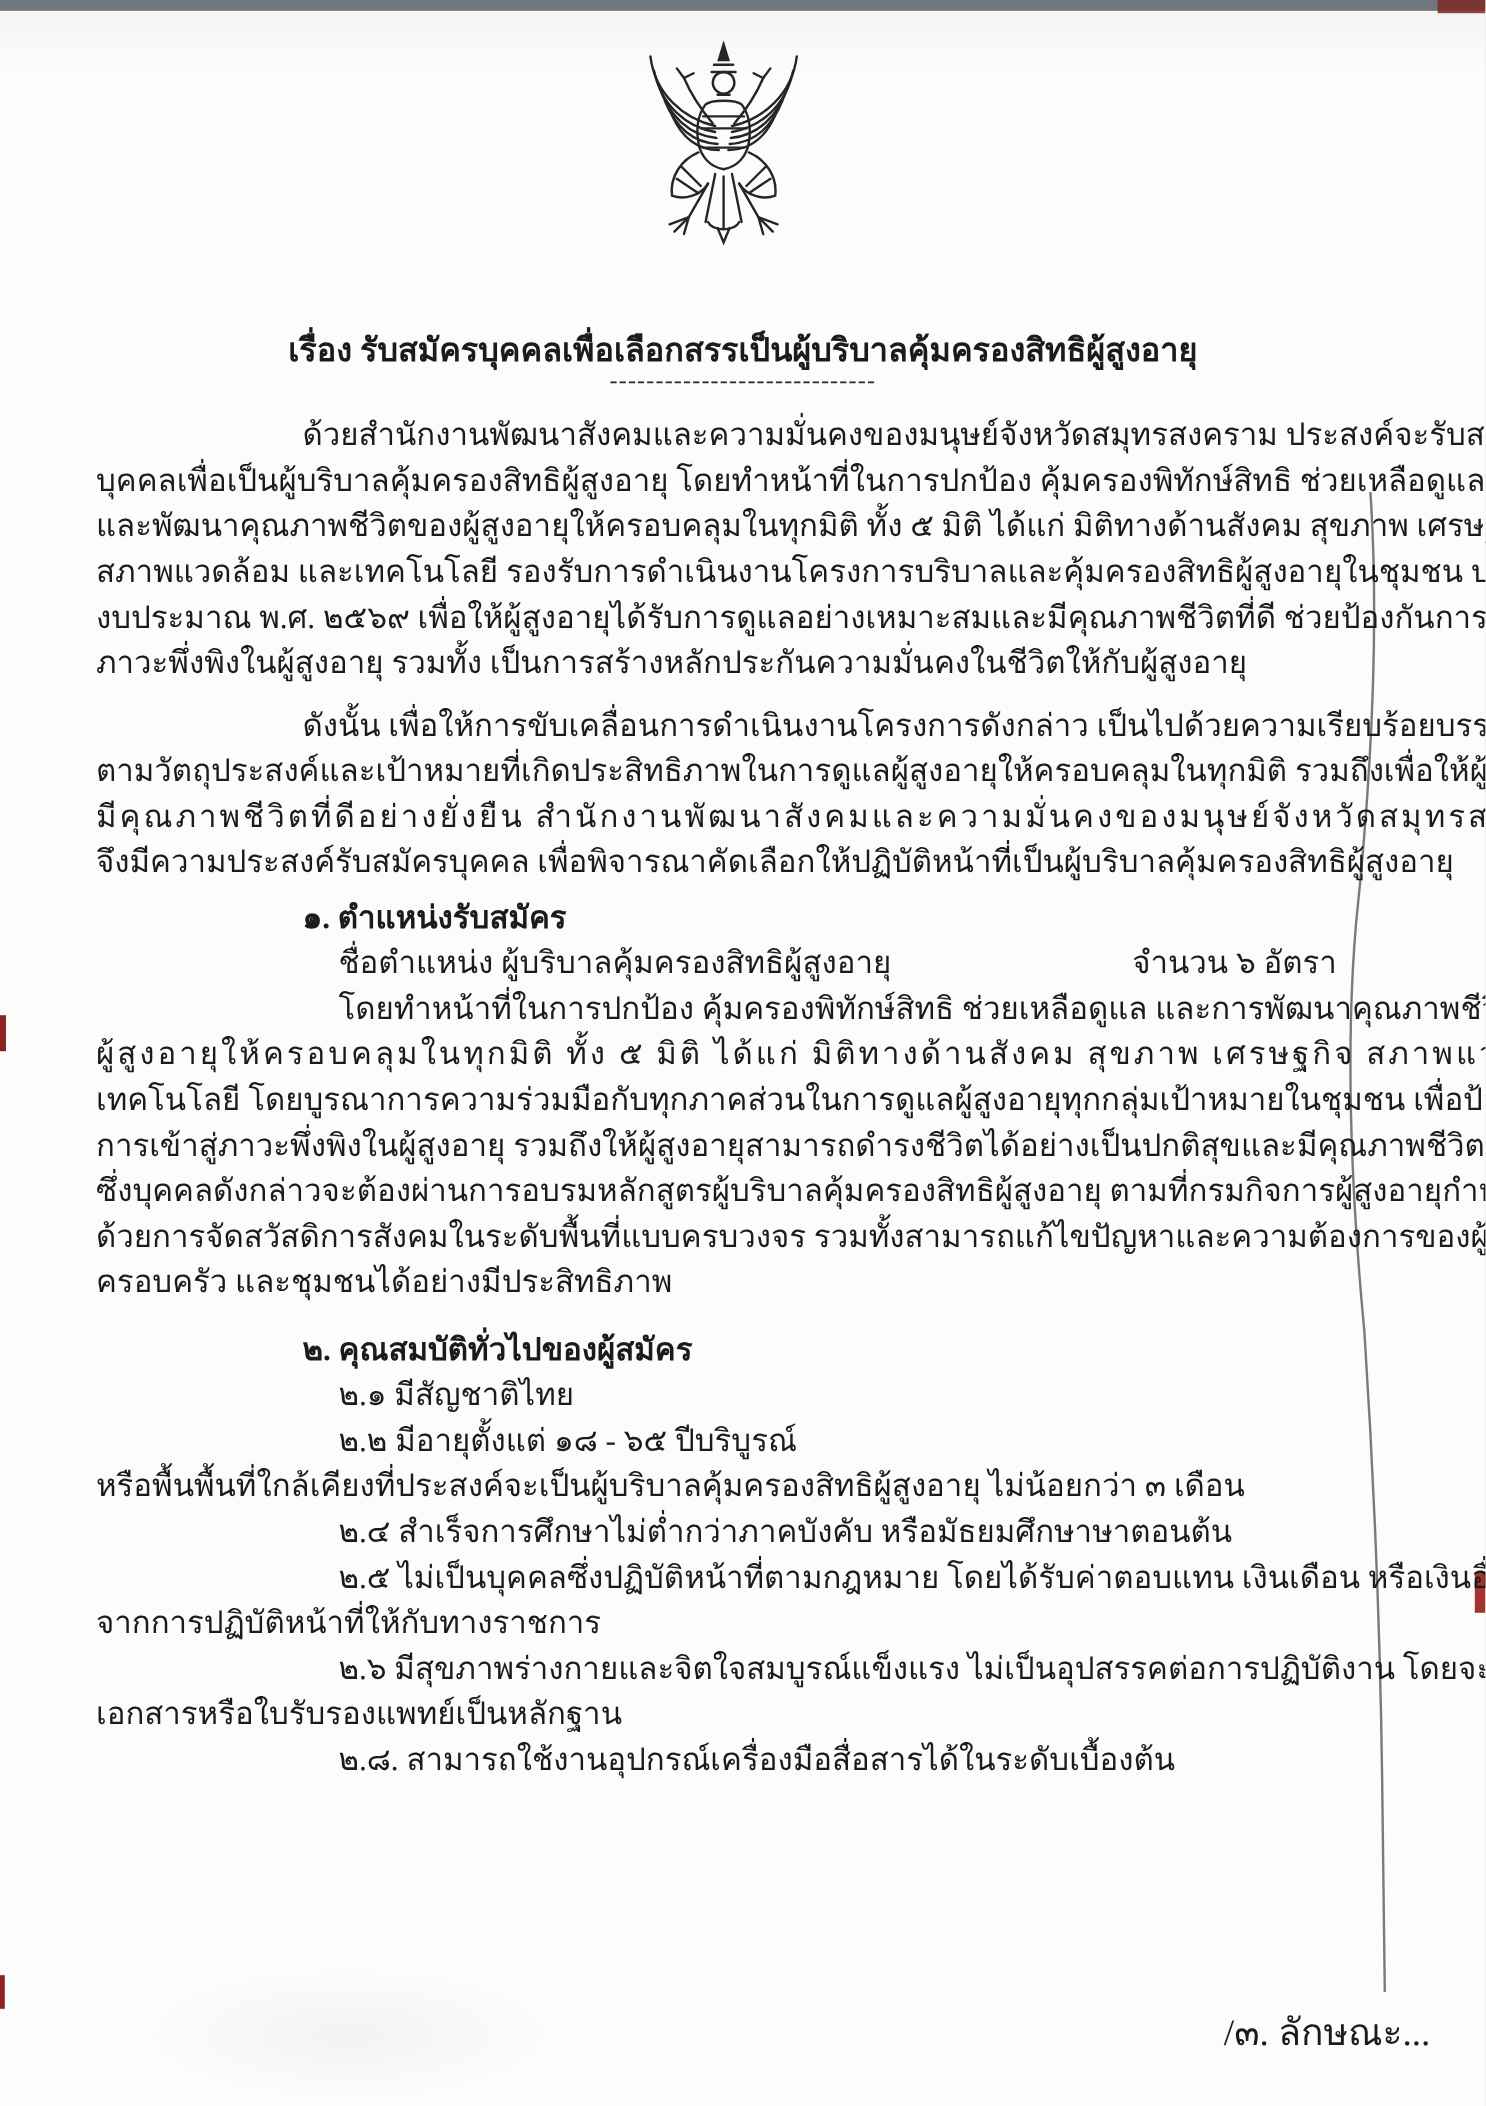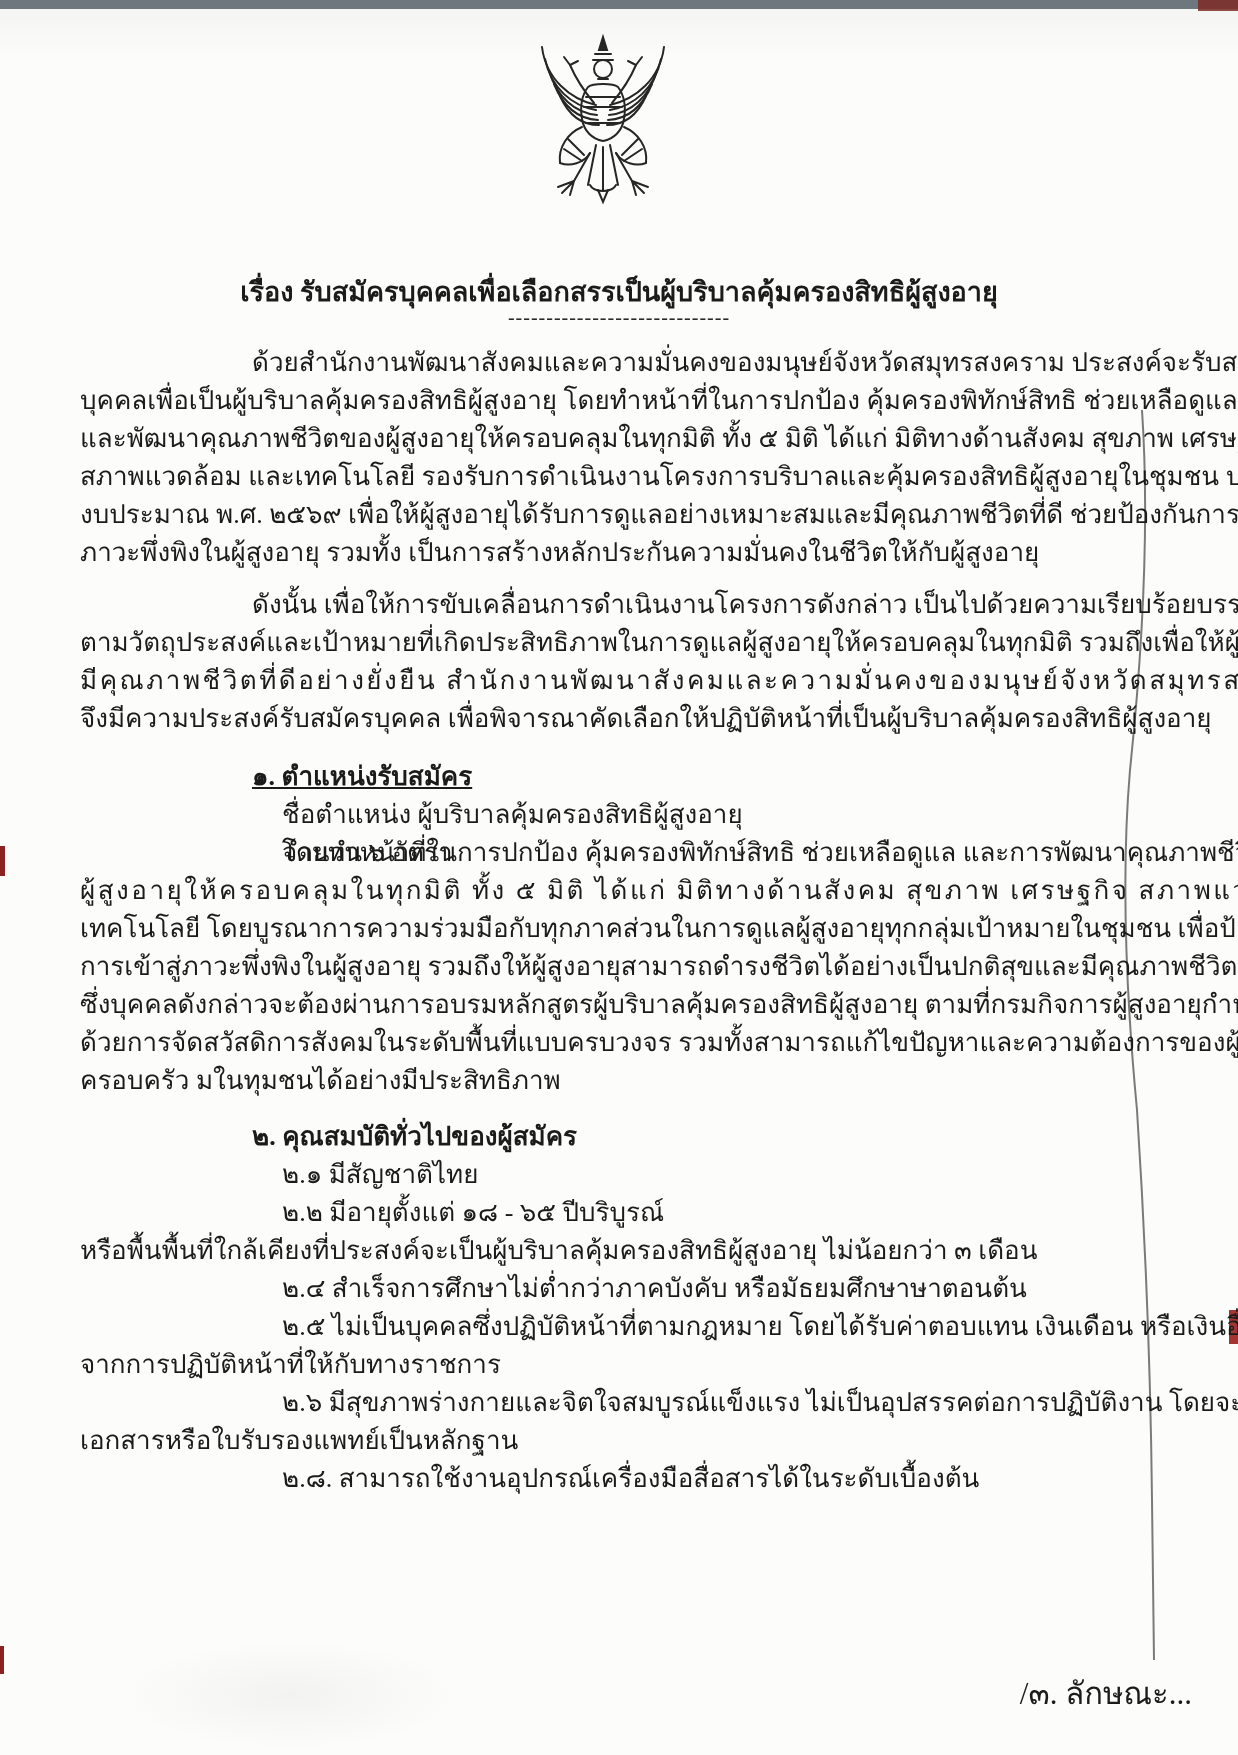--- a/index.html
+++ b/index.html
@@ -28,23 +28,23 @@
   .title2{top:272px;}
   .divider{position:absolute;left:0;top:306px;width:1238px;text-align:center;font-size:20px;letter-spacing:1px;color:#2a2a2a;}
 
   .body-text{position:absolute;left:80px;top:344px;width:1082px;font-size:26px;}
   .line{height:38px;line-height:38px;white-space:nowrap;}
   .ind1{padding-left:172px;}
   .ind2{padding-left:202px;}
   .hd{font-weight:700;}
   .g14{margin-top:14px;}
   .g18{margin-top:18px;}
-  .g20{margin-top:20px;text-decoration:underline;}
+  .g20{margin-top:8px;}
   .tracked{letter-spacing:2.5px;}
-  .pos{display:flex;justify-content:space-between;padding-left:202px;padding-right:48px;flex-direction:column;}
+  .pos{display:flex;justify-content:space-between;padding-left:202px;padding-right:48px;}
 
   .footer-next{position:absolute;right:46px;top:1668px;font-size:31px;white-space:nowrap;}
 </style>
 </head>
 <body>
 
 <div class="page">
 
   <div class="scan-top-band"></div>
   <div class="scan-top-band-red"></div>
@@ -124,21 +124,21 @@
       <span>ชื่อตำแหน่ง ผู้บริบาลคุ้มครองสิทธิผู้สูงอายุ</span>
       <span>จำนวน ๖ อัตรา</span>
     </div>
 
     <div class="line ind2">โดยทำหน้าที่ในการปกป้อง คุ้มครองพิทักษ์สิทธิ ช่วยเหลือดูแล และการพัฒนาคุณภาพชีวิต</div>
     <div class="line tracked">ผู้สูงอายุให้ครอบคลุมในทุกมิติ ทั้ง ๕ มิติ ได้แก่ มิติทางด้านสังคม สุขภาพ เศรษฐกิจ สภาพแวดล้อม และ</div>
     <div class="line">เทคโนโลยี โดยบูรณาการความร่วมมือกับทุกภาคส่วนในการดูแลผู้สูงอายุทุกกลุ่มเป้าหมายในชุมชน เพื่อป้องกัน</div>
     <div class="line">การเข้าสู่ภาวะพึ่งพิงในผู้สูงอายุ รวมถึงให้ผู้สูงอายุสามารถดำรงชีวิตได้อย่างเป็นปกติสุขและมีคุณภาพชีวิตที่ดี</div>
     <div class="line">ซึ่งบุคคลดังกล่าวจะต้องผ่านการอบรมหลักสูตรผู้บริบาลคุ้มครองสิทธิผู้สูงอายุ ตามที่กรมกิจการผู้สูงอายุกำหนด</div>
     <div class="line">ด้วยการจัดสวัสดิการสังคมในระดับพื้นที่แบบครบวงจร รวมทั้งสามารถแก้ไขปัญหาและความต้องการของผู้สูงอายุ</div>
-    <div class="line">ครอบครัว มในทุมชนได้อย่างมีประสิทธิภาพ</div>
+    <div class="line">ครอบครัว และชุมชนได้อย่างมีประสิทธิภาพ</div>
 
     <div class="line ind1 hd g18">๒. คุณสมบัติทั่วไปของผู้สมัคร</div>
 
     <div class="line ind2">๒.๑ มีสัญชาติไทย</div>
     <div class="line ind2">๒.๒ มีอายุตั้งแต่ ๑๘ - ๖๕ ปีบริบูรณ์</div>
     <div class="line">หรือพื้นพื้นที่ใกล้เคียงที่ประสงค์จะเป็นผู้บริบาลคุ้มครองสิทธิผู้สูงอายุ ไม่น้อยกว่า ๓ เดือน</div>
     <div class="line ind2">๒.๔ สำเร็จการศึกษาไม่ต่ำกว่าภาคบังคับ หรือมัธยมศึกษาษาตอนต้น</div>
     <div class="line ind2">๒.๕ ไม่เป็นบุคคลซึ่งปฏิบัติหน้าที่ตามกฎหมาย โดยได้รับค่าตอบแทน เงินเดือน หรือเงินอื่น</div>
     <div class="line">จากการปฏิบัติหน้าที่ให้กับทางราชการ</div>
     <div class="line ind2">๒.๖ มีสุขภาพร่างกายและจิตใจสมบูรณ์แข็งแรง ไม่เป็นอุปสรรคต่อการปฏิบัติงาน โดยจะต้องมี</div>

